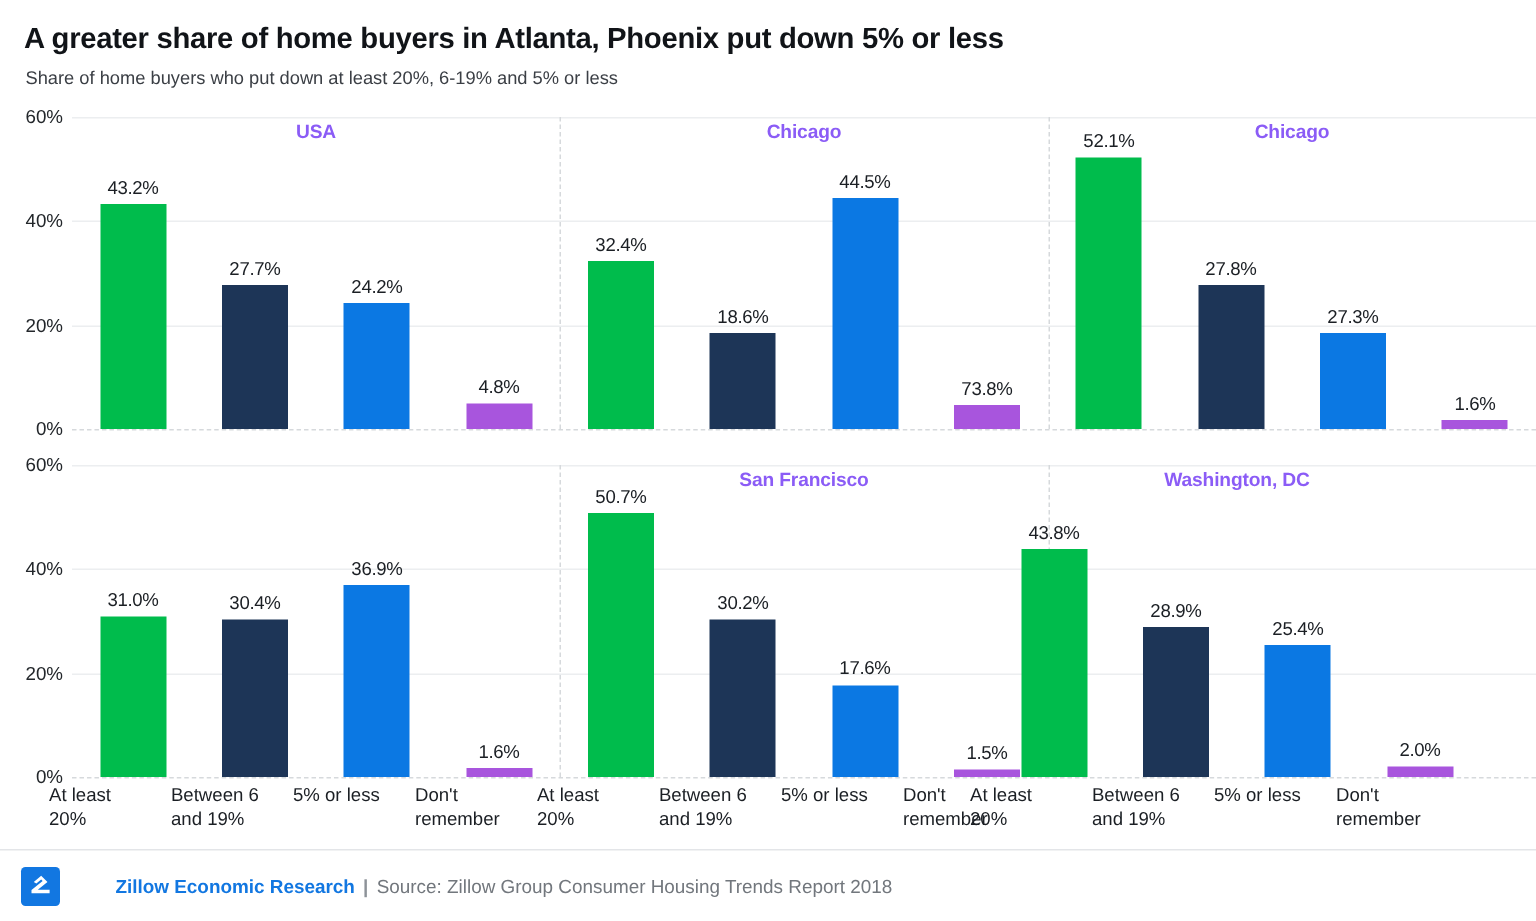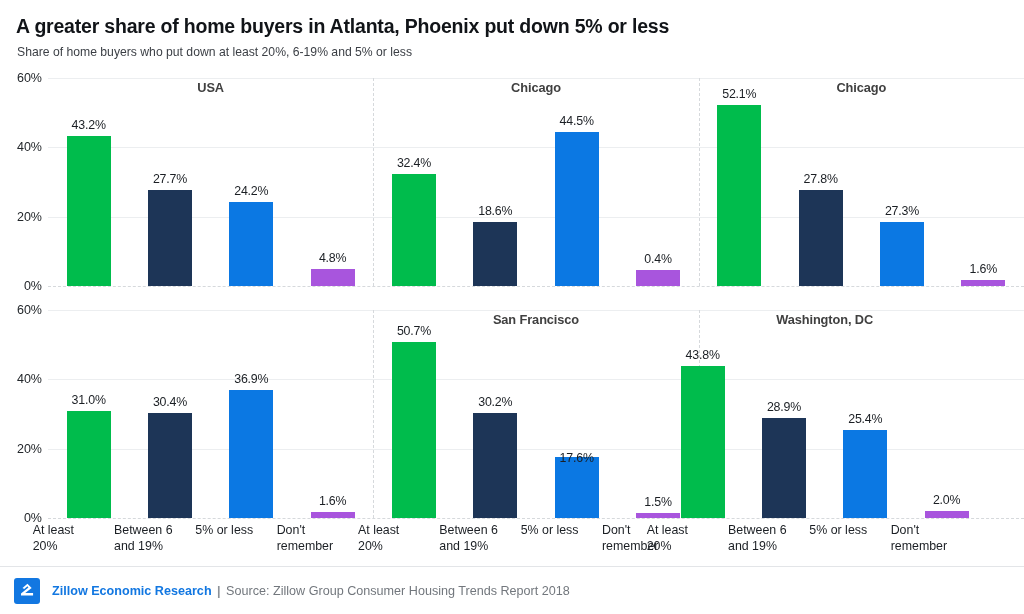--- a/index.html
+++ b/index.html
@@ -52,21 +52,21 @@
     background: transparent;
     border-top: 1px dashed #d6d9dc;
   }
 
   .panel {
     position: absolute; top: 0; height: 208px;
   }
   .panel-title {
     position: absolute; top: 2px; left: 0; width: 100%;
     text-align: center; font-size: 12.8px; font-weight: bold;
-    color: #404040; letter-spacing: -0.1px; white-space: nowrap;
+    color: #8b5cf6; letter-spacing: -0.1px; white-space: nowrap;
   }
   
   .vsep {
     position: absolute; top: 0; height: 208px; width: 0;
     border-left: 1px dashed #d6d9dc;
   }
 
   .bars { position: absolute; left: 0; bottom: 0; width: 100%; height: 208px; }
   .bar-slot {
     position: absolute; bottom: 0; height: 208px;
@@ -83,21 +83,21 @@
   .xlab {
     position: absolute; left: 50%; transform: translateX(-50%);
     top: 212px; width: 112px; text-align: left;
     font-size: 12.4px; color: #1b1f24; line-height: 16px; white-space: pre-line;
   }
 
   
   .footer {
     position: absolute; left: 0; bottom: 0; width: 1024px; height: 48px;
     border-top: 1px solid #e3e5e8;
-    display: flex; align-items: center; padding-left: 14px;
+    display: flex; align-items: center; padding-left: 14px; gap: 25px;
   }
   .zlogo {
     width: 26px; height: 26px; border-radius: 3px; background: #1277e1;
     display: inline-flex; align-items: center; justify-content: center;
     flex: 0 0 auto;
   }
   .footer-text { margin-left: 12px; font-size: 12.6px; white-space: nowrap; }
   .footer-brand { color: #1277e1; font-weight: bold; }
   .footer-sep { color: #8d9298; font-weight: bold; margin: 0 2px; }
   .footer-source { color: #72777d; }
@@ -158,21 +158,21 @@
               <div class="bar-slot" style="left: 81.3333px; width: 81.3333px;">
                 <div class="bar" style="height: 64.48px; background: rgb(29, 53, 87);"></div>
                 <div class="bar-label" style="bottom: 68.48px;">18.6%</div>
               </div>
               <div class="bar-slot" style="left: 162.667px; width: 81.3333px;">
                 <div class="bar" style="height: 154.267px; background: rgb(11, 120, 227);"></div>
                 <div class="bar-label" style="bottom: 158.267px;">44.5%</div>
               </div>
               <div class="bar-slot" style="left: 244px; width: 81.3333px;">
                 <div class="bar" style="height: 15.6px; background: rgb(168, 85, 221);"></div>
-                <div class="bar-label" style="bottom: 19.6px;">0.4%</div>
+                <div class="bar-label" style="bottom: 19.6px;">73.8%</div>
               </div>
             </div>
           </div>
           <div class="panel" style="left: 650.667px; width: 325.333px;">
             <div class="panel-title">Chicago</div>
             <div class="bars">
               <div class="bar-slot" style="left: 0px; width: 81.3333px;">
                 <div class="bar" style="height: 180.613px; background: rgb(0, 188, 76);"></div>
                 <div class="bar-label" style="bottom: 184.613px;">52.1%</div>
               </div>
@@ -243,21 +243,21 @@
 20%</div>
               </div>
               <div class="bar-slot" style="left: 81.3333px; width: 81.3333px;">
                 <div class="bar" style="height: 104.693px; background: rgb(29, 53, 87);"></div>
                 <div class="bar-label" style="bottom: 108.693px;">30.2%</div>
                 <div class="xlab">Between 6
 and 19%</div>
               </div>
               <div class="bar-slot" style="left: 162.667px; width: 81.3333px;">
                 <div class="bar" style="height: 61.0133px; background: rgb(11, 120, 227);"></div>
-                <div class="bar-label" style="bottom: 53px;">17.6%</div>
+                <div class="bar-label" style="bottom: 66px;">17.6%</div>
                 <div class="xlab">5% or less</div>
               </div>
               <div class="bar-slot" style="left: 244px; width: 81.3333px;">
                 <div class="bar" style="height: 5.2px; background: rgb(168, 85, 221);"></div>
                 <div class="bar-label" style="bottom: 9.2px;">1.5%</div>
                 <div class="xlab">Don't
 remember</div>
               </div>
             </div>
           </div>

